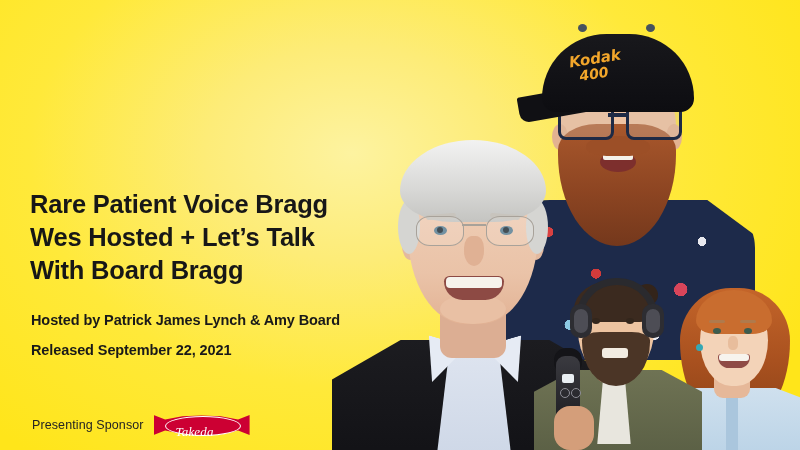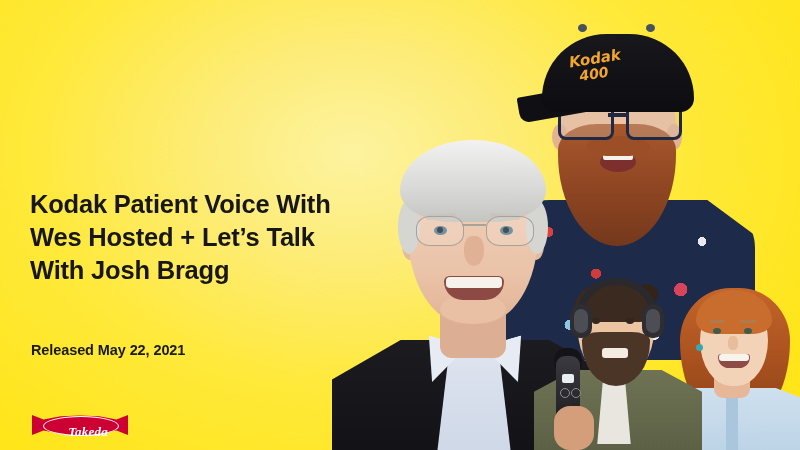--- a/index.html
+++ b/index.html
@@ -92,24 +92,24 @@
     position:absolute;left:0;top:3px;width:96px;height:20px;background:#CC0033;
     clip-path:polygon(0% 0%, 12% 22%, 30% 6%, 50% 2%, 70% 6%, 88% 22%, 100% 0%,
                       100% 100%, 88% 78%, 70% 94%, 50% 98%, 30% 94%, 12% 78%, 0% 100%);
   }
   .takeda-oval{
     position:absolute;left:11px;top:4px;width:74px;height:18px;
     border:1.4px solid #ffffff;border-radius:50%;
     background:#CC0033;
   }
   .takeda-word{
-    position:absolute;left:19px;top:4px;width:74px;height:32px;
+    position:absolute;left:4px;top:4px;width:74px;height:32px;
     display:flex;align-items:center;justify-content:center;
     color:#ffffff;font-family:"Liberation Serif",serif;font-style:italic;
-    font-weight:bold;font-size:13px;letter-spacing:.2px;
+    font-weight:normal;font-size:13px;letter-spacing:.2px;
   }
 
   
   #collage{position:absolute;left:0;top:0;width:800px;height:450px;z-index:10;pointer-events:none;}
 
   .person{position:absolute;}
 
   
   #p-kodak{left:500px;top:12px;width:240px;height:330px;}
   .kodak-shirt{
@@ -379,28 +379,30 @@
       <div class="w-nose"></div>
       <div class="w-smile">
         <div class="w-teeth"></div>
       </div>
       <div class="w-earring"></div>
     </div>
 
   </div>
 
   <div id="headline">
-    <span class="ln">Kodak Patient Voice With</span>
+    <span class="ln">Rare Patient Voice Bragg</span>
     <span class="ln">Wes Hosted + Let’s Talk</span>
-    <span class="ln">With Josh Bragg</span>
+    <span class="ln">With Board Bragg</span>
   </div>
 
-  <div id="released">Released May 22, 2021</div>
+  <div id="hosted">Hosted by Patrick James Lynch &amp; Amy Board</div>
+  <div id="released">Released September 22, 2021</div>
 
   <div id="sponsor">
+    <span id="sponsor-label">Presenting Sponsor</span>
     <span class="takeda">
       <span class="takeda-ribbon"></span>
       <span class="takeda-oval"></span>
       <span class="takeda-word">Takeda</span>
     </span>
   </div>
 
 </div>
 
 </body></html>

